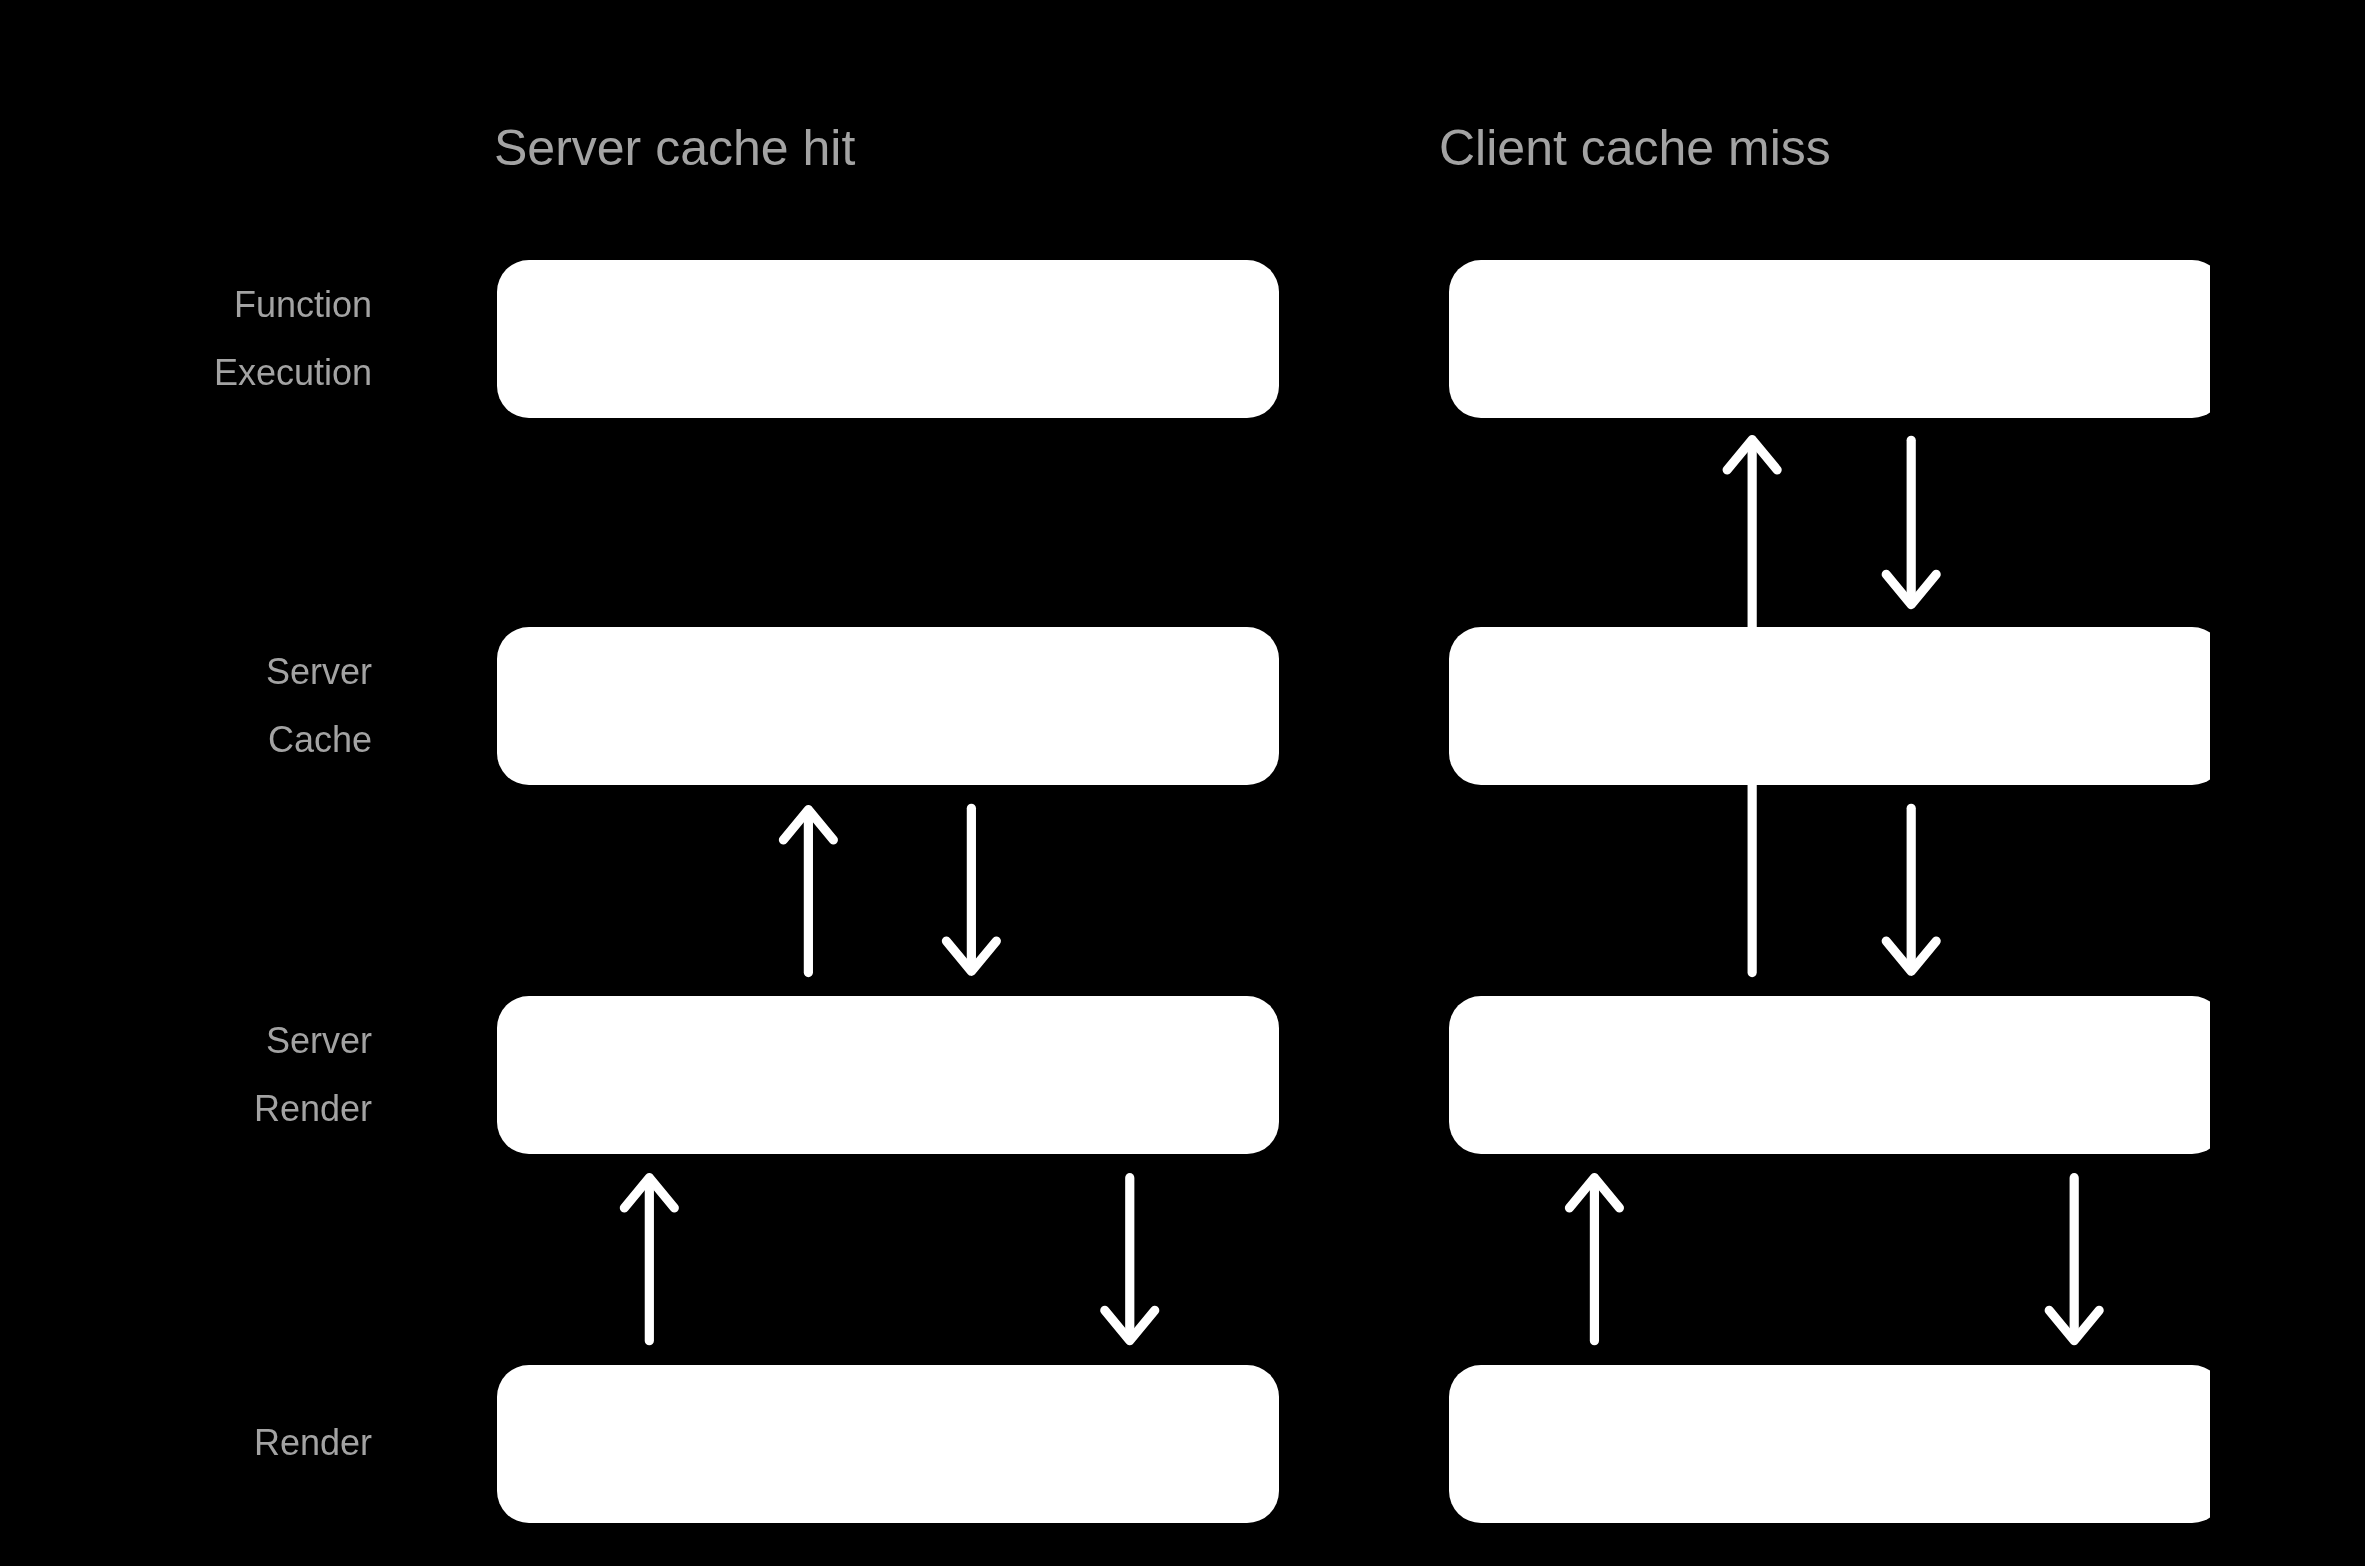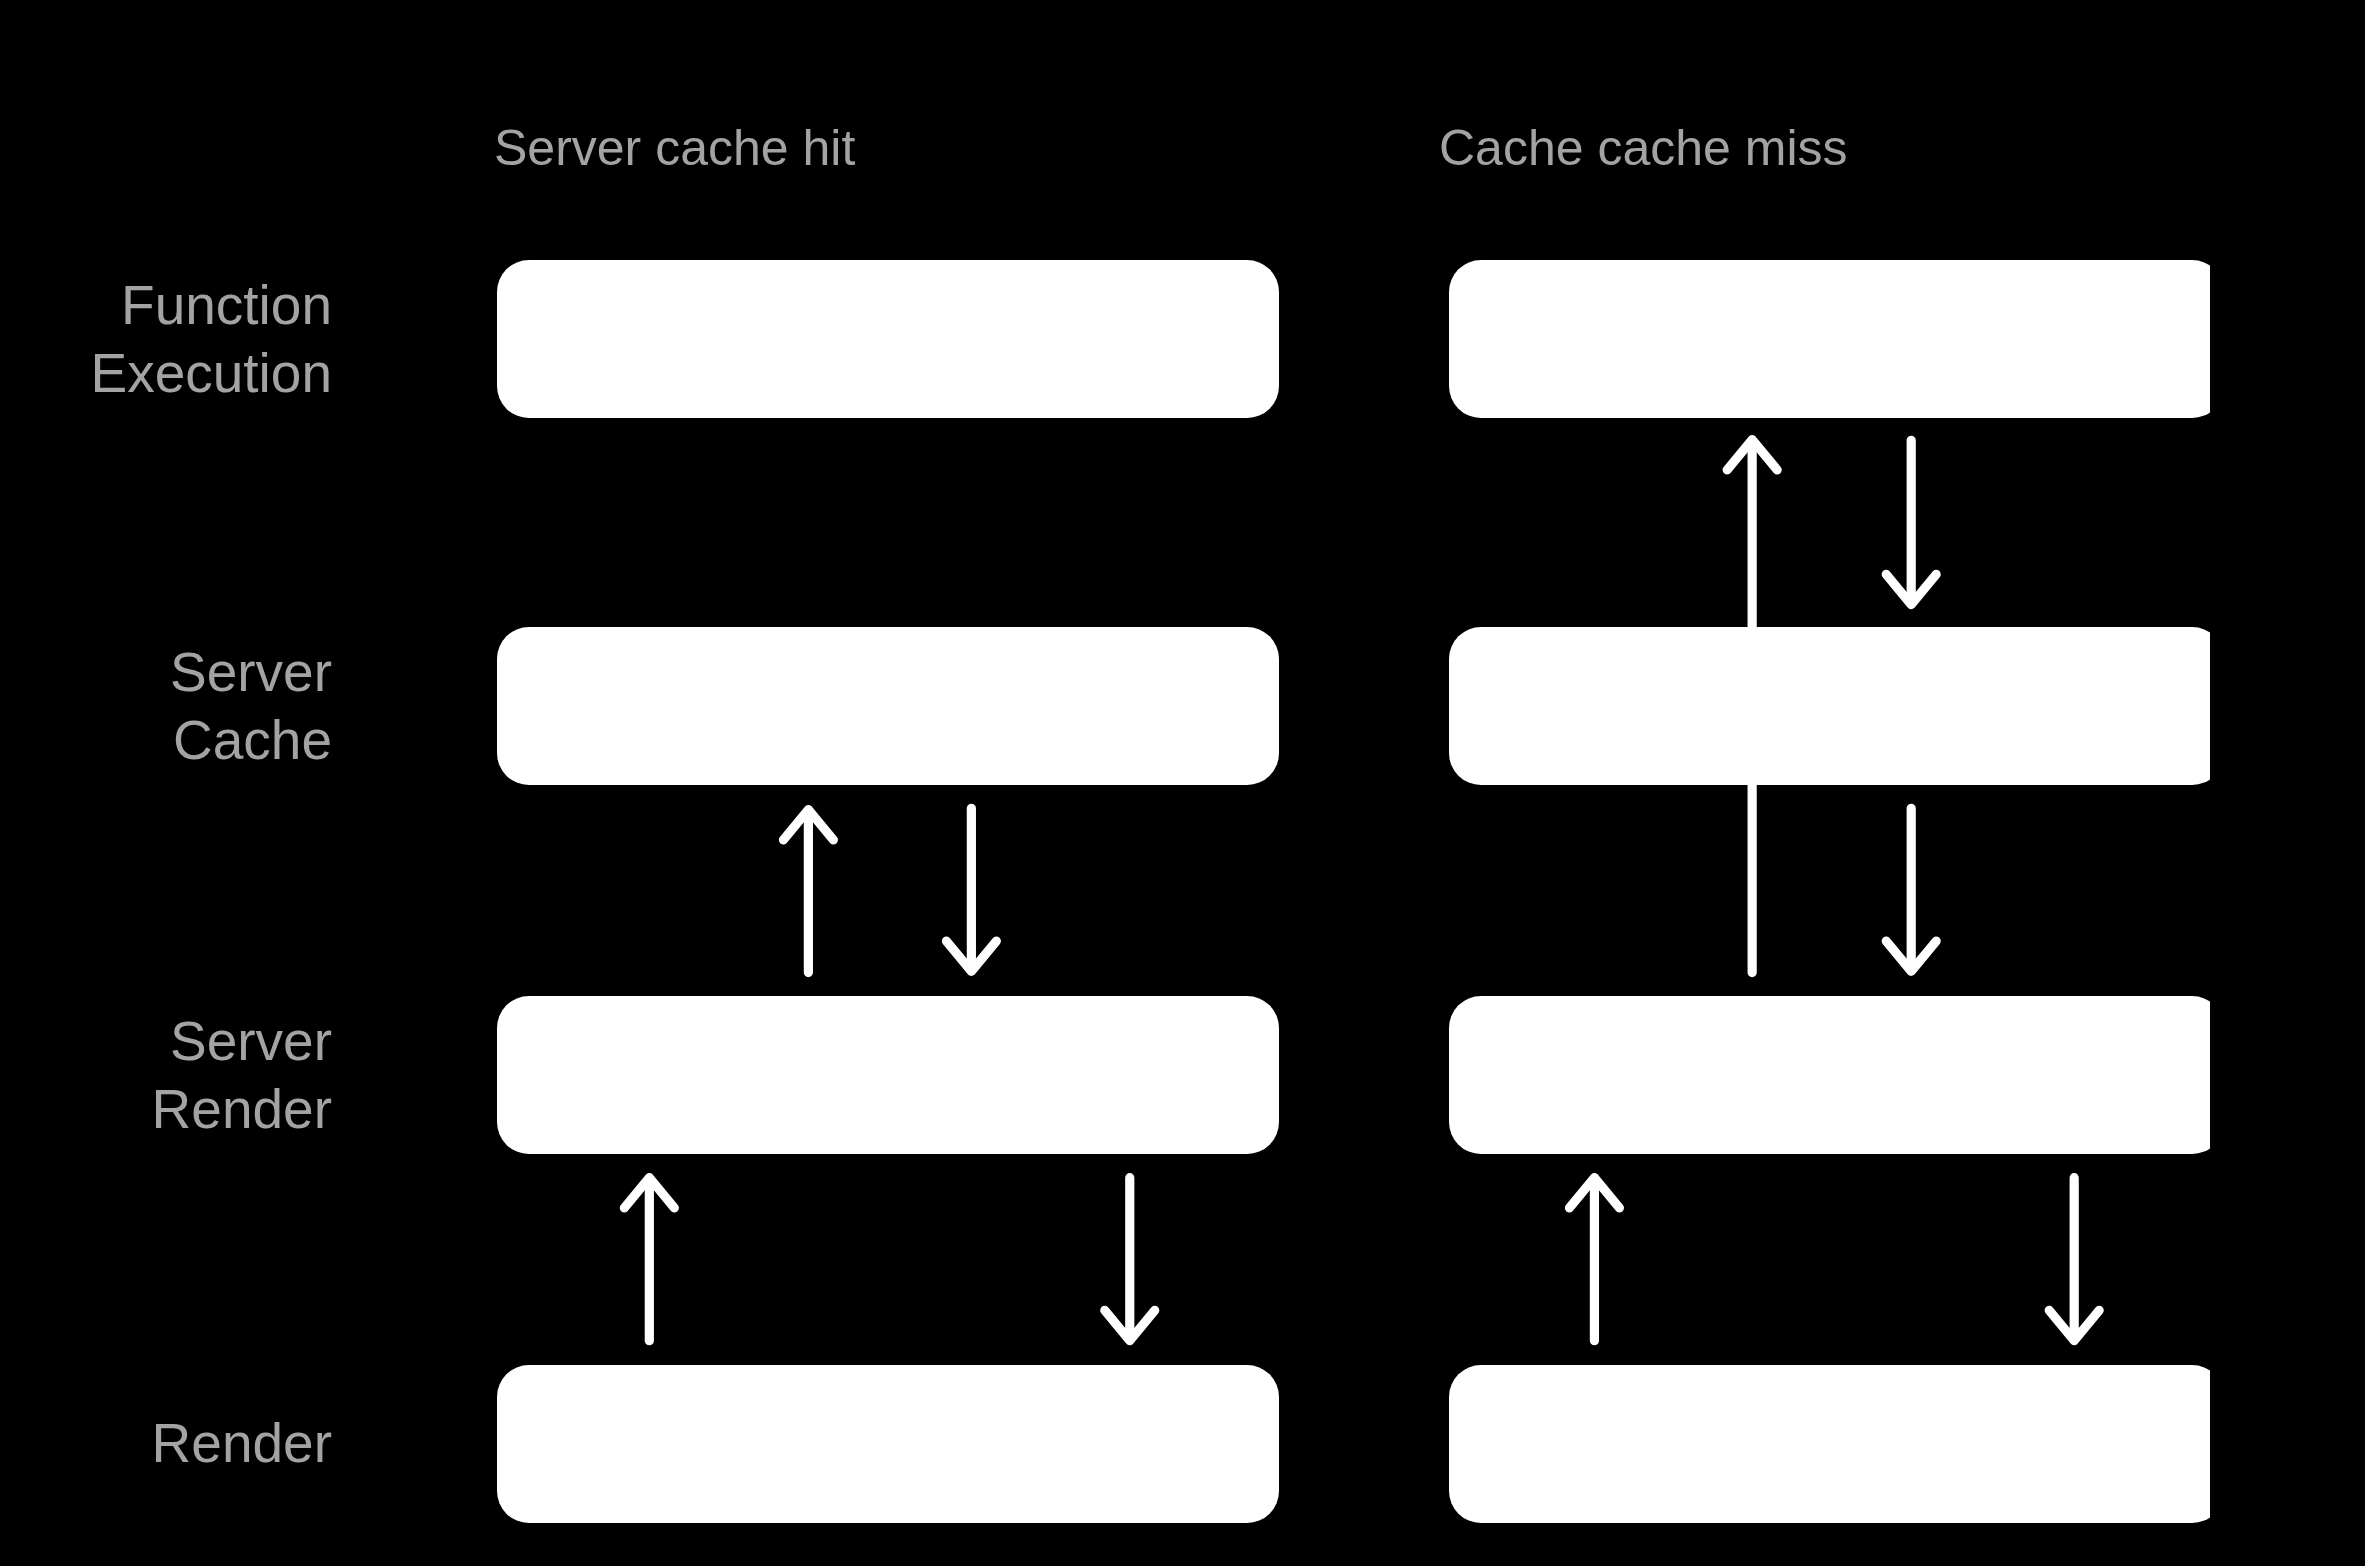--- a/index.html
+++ b/index.html
@@ -33,25 +33,26 @@
     white-space: nowrap;
   }
   .col-header.hit  { left: 494px; }
   .col-header.miss { left: 1439px; }
   .row-label {
     position: absolute;
     left: 0;
     width: 332px;
     text-align: right;
     transform: translateY(-50%);
-    font-size: 55px;
+    font-size: 36px;
     line-height: 68px;
     font-weight: 500;
     color: var(--label);
     white-space: pre-line;
+    padding-left: 40px;
   }
   .row-label.r-fe     { top: 305px; }
   .row-label.r-sc     { top: 672px; }
   .row-label.r-sr     { top: 1041px; }
   .row-label.r-client { top: 1409px; }
   .arrow-layer {
     position: absolute;
     left: 0; top: 0;
     width: 2366px; height: 1567px;
   }
@@ -74,21 +75,21 @@
   .box.r-sc     { top: 593px; }
   .box.r-sr     { top: 962px; }
   .box.r-client { top: 1331px; }
 </style>
 </head>
 <body>
 
 <div class="canvas">
 
   <div class="col-header hit">Server cache hit</div>
-  <div class="col-header miss">Cache cache miss</div>
+  <div class="col-header miss">Client cache miss</div>
 
   <div class="row-label r-fe">Function
 Execution</div>
   <div class="row-label r-sc">Server
 Cache</div>
   <div class="row-label r-sr">Server
 Render</div>
   <div class="row-label r-client">Render</div>
 
   <svg class="arrow-layer" viewBox="0 0 3600 2384">

